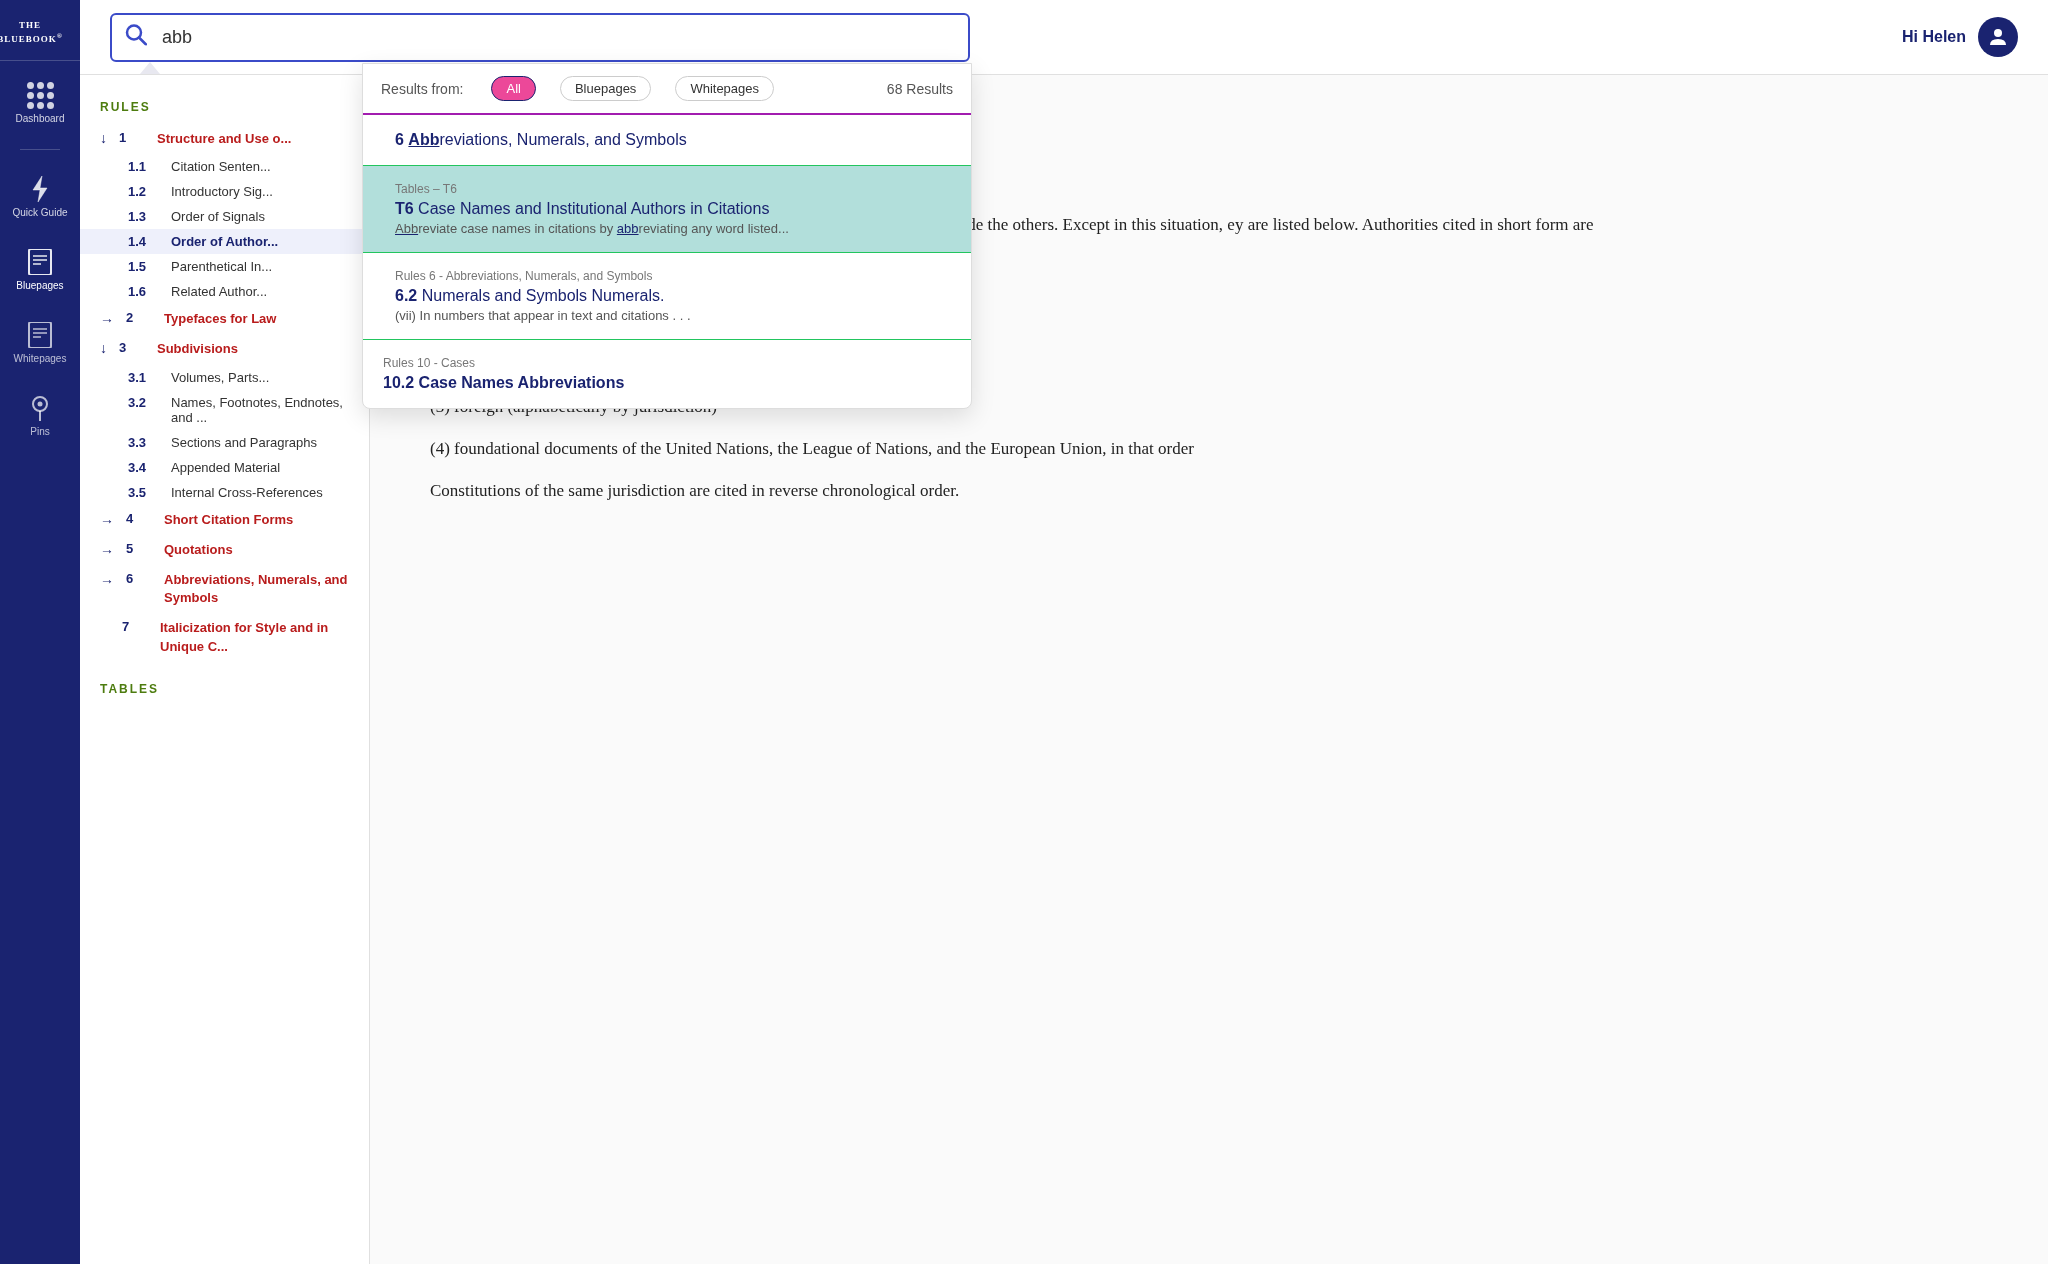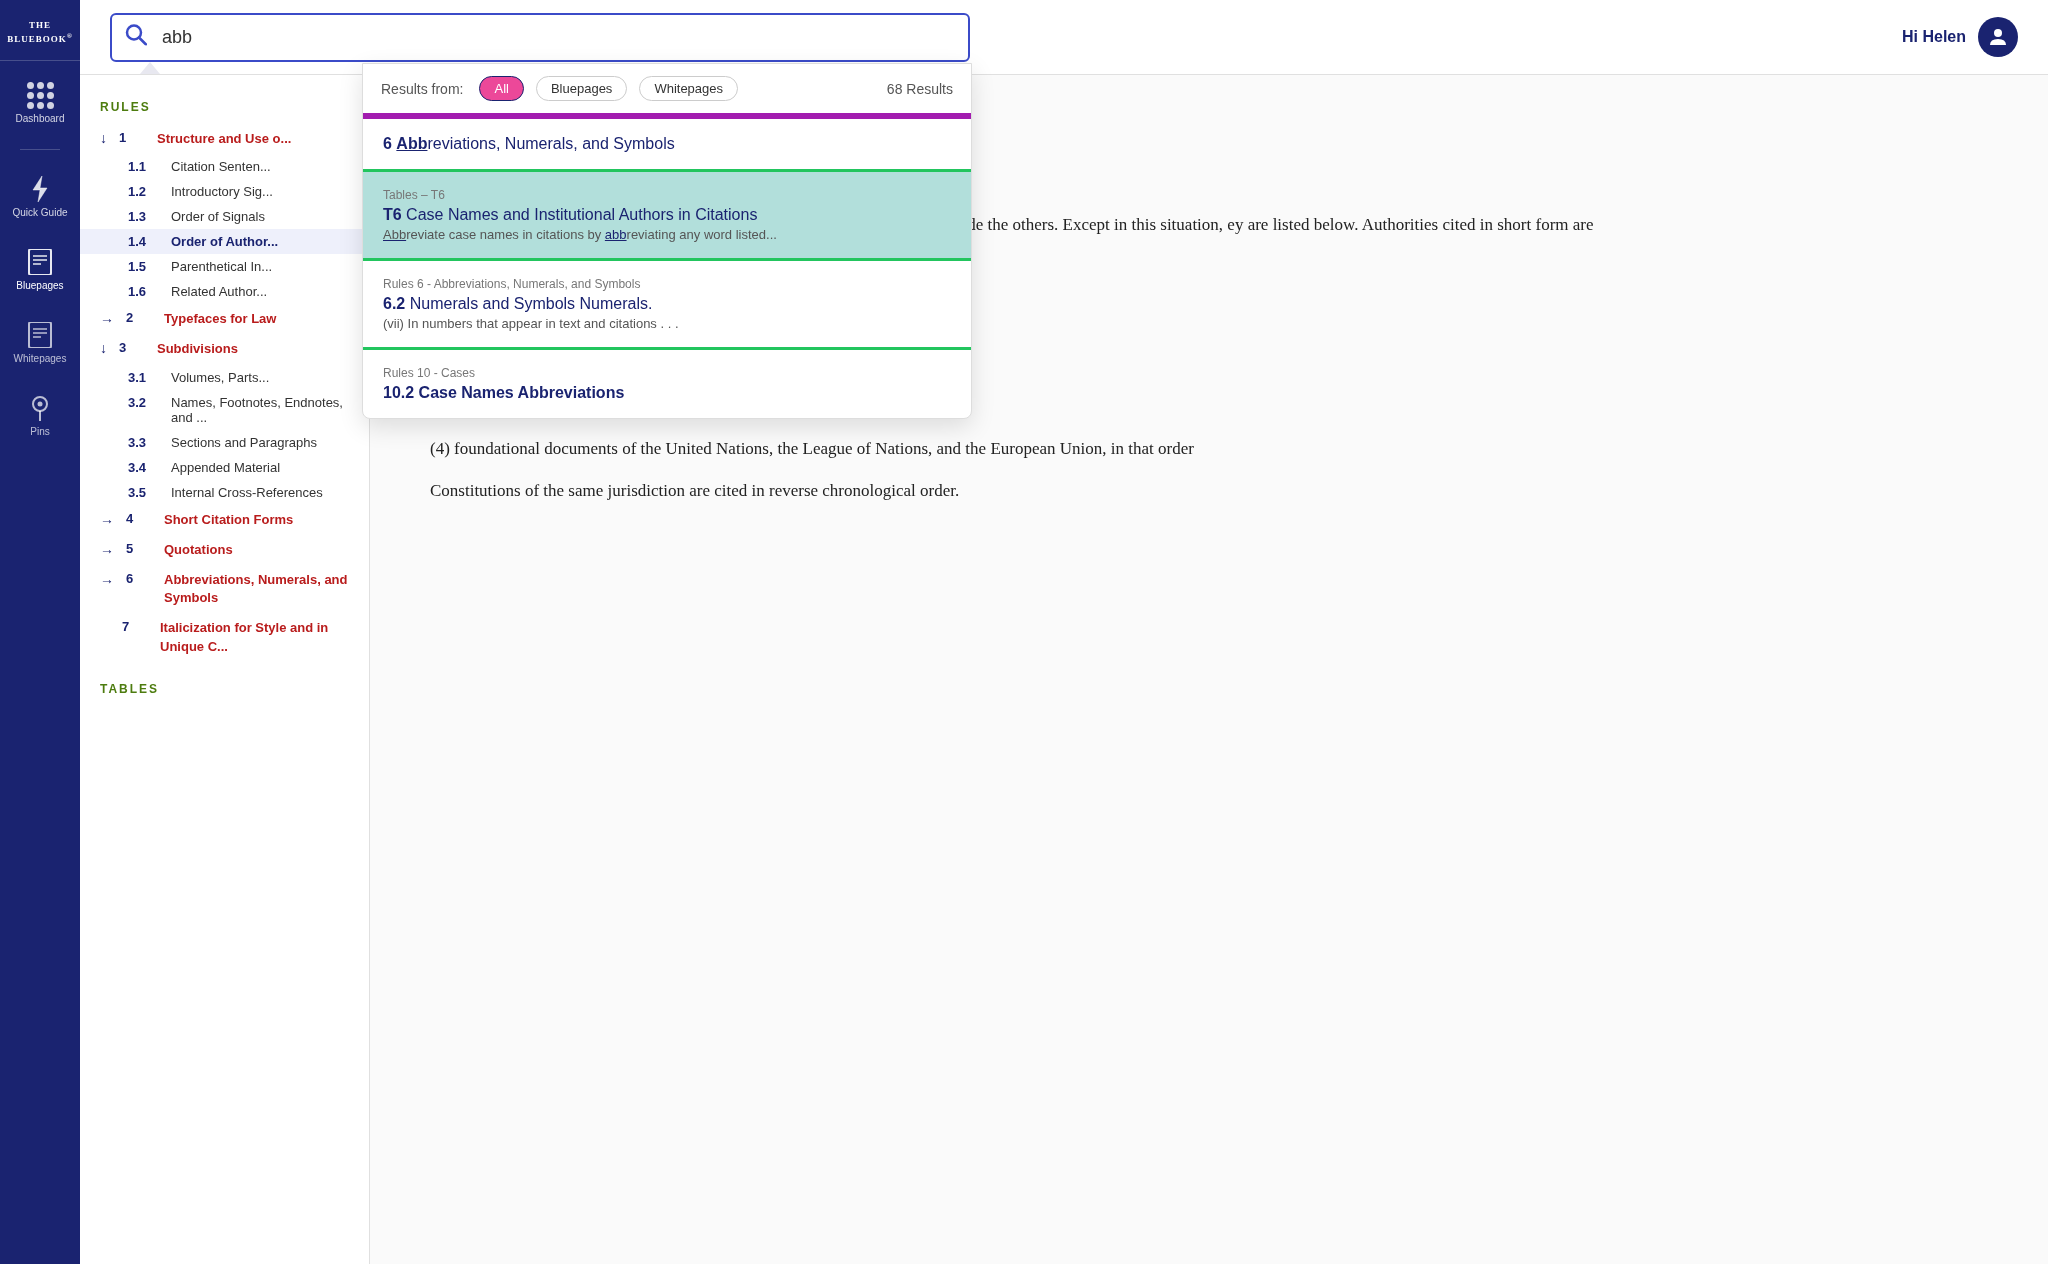--- a/index.html
+++ b/index.html
@@ -19,21 +19,21 @@
     .sidebar-logo {
       color: white;
       font-size: 10px;
       font-weight: bold;
       text-align: center;
       padding: 0 17px 15px;
       border-bottom: 1px solid rgba(255,255,255,0.2);
       width: 100%;
       display: flex;
       flex-direction: column;
-      align-items: center;
+      align-items: flex-end;
     }
     .sidebar-item {
       display: flex;
       flex-direction: column;
       align-items: center;
       gap: 4px;
       padding: 10px 5px;
       cursor: pointer;
       width: 100%;
       color: rgba(255,255,255,0.7);
@@ -231,22 +231,22 @@
       border: 1px solid #ddd;
       border-radius: 0 0 8px 8px;
       box-shadow: 0 8px 24px rgba(0,0,0,0.12);
       z-index: 300;
       overflow: hidden;
     }
     .dropdown-header {
       display: flex;
       align-items: center;
       padding: 12px 18px;
-      gap: 12px;
-      border-bottom: 6px solid #a21caf;
+      gap: 24px;
+      border-bottom: 2px solid #a21caf;
       font-family: Arial, sans-serif;
       font-size: 14px;
     }
     .results-from-label {
       color: #555;
       margin-right: 4px;
     }
     .filter-btn {
       padding: 4px 14px;
       border: 1px solid #ccc;
@@ -261,22 +261,22 @@
       background: #ec4899;
       color: white;
       border-color: #1a2370;
     }
     .results-count {
       margin-left: auto;
       color: #555;
       font-size: 14px;
     }
     .dropdown-result {
-      padding: 16px 20px;
-      border-bottom: 3px solid #22c55e;
+      padding: 16px 32px;
+      border-bottom: 1px solid #22c55e;
       cursor: pointer;
     }
     .dropdown-result.highlighted-result {
       background: #b2dfdb;
     }
     .result-title {
       font-size: 16px;
       color: #1a2370;
       font-family: Arial, sans-serif;
       font-weight: normal;

